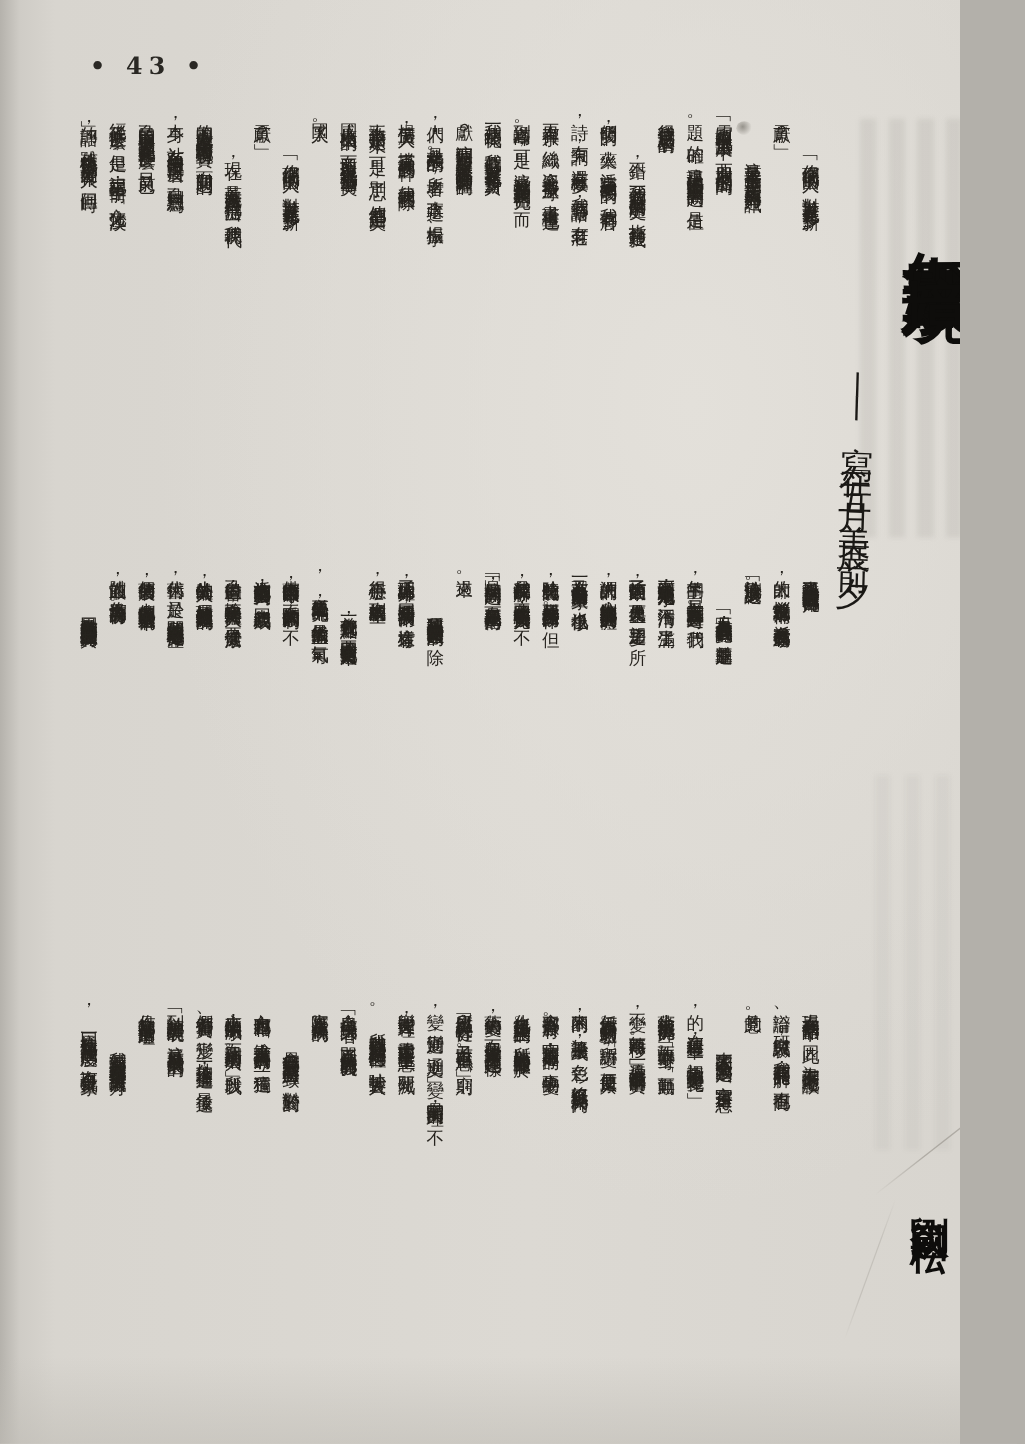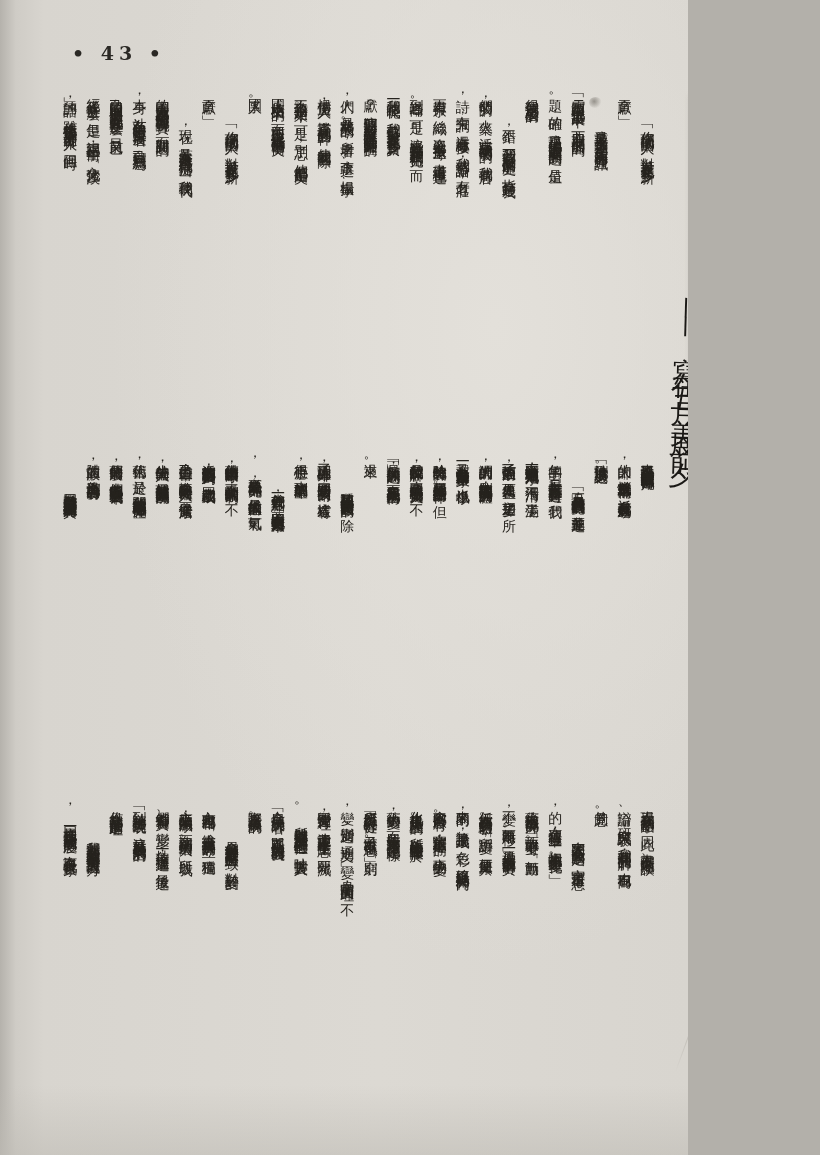--- a/index.html
+++ b/index.html
@@ -1,19 +1,19 @@
 <!DOCTYPE html>
 <html><head>
 <meta charset="utf-8">
 <style>
   * { margin:0; padding:0; box-sizing:border-box; }
   html,body { background:#b3b0aa; }
   .page {
     position:relative;
-    width:688px; height:1155px;
+    width:768px; height:1155px;
     overflow:hidden;
     color:#211f1c;
     font-family:"Liberation Serif","DejaVu Serif",serif;
     background:
       linear-gradient(0deg, rgba(190,187,180,0.55) 0px, rgba(190,187,180,0) 70px),
       radial-gradient(ellipse at 72% 28%, #e3e0da 0%, rgba(227,224,218,0) 55%),
       linear-gradient(90deg, #b5b2ac 0px, #cfccc6 16px, #d8d5cf 44px, #dcd9d3 55%, #d8d5cf 100%);
     background-color:#d9d6d0;
   }
   

